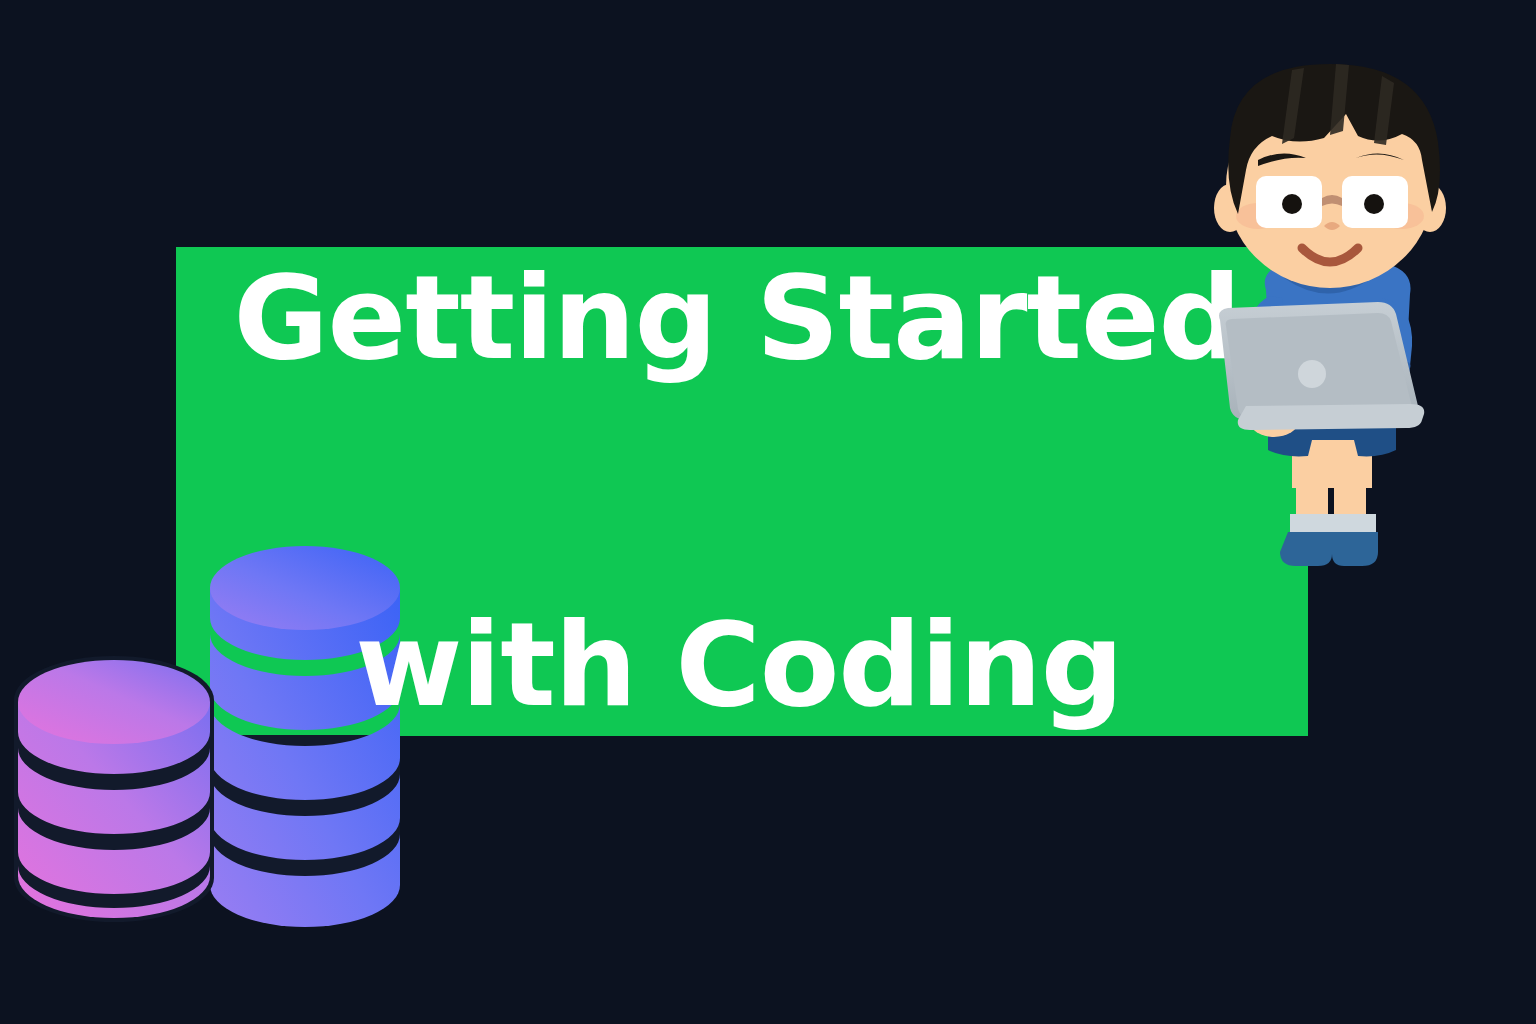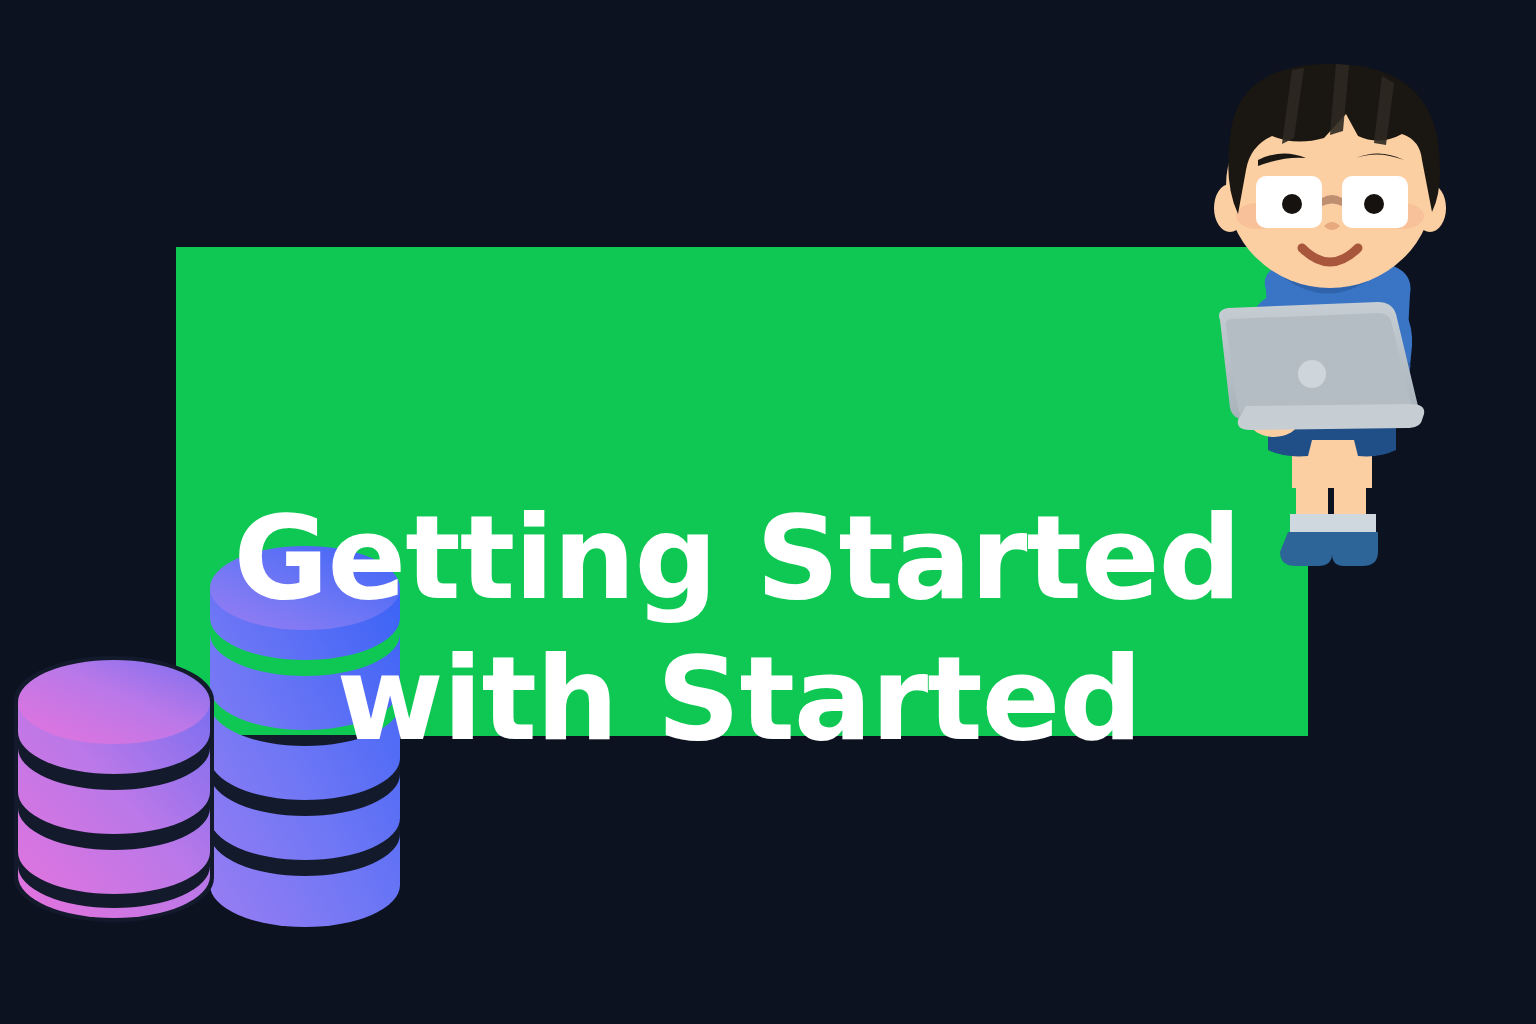--- a/index.html
+++ b/index.html
@@ -34,23 +34,22 @@
   
   .title-wrap {
     position: absolute;
     left: 176px;
     top: 247px;
     width: 1132px;
     height: 489px;
     display: flex;
     flex-direction: column;
     align-items: center;
-    justify-content: flex-end;
+    justify-content: space-between;
     pointer-events: none;
-    margin-top: 34px;
   }
   .title-line {
     color: #ffffff;
     font-family: "DejaVu Sans", sans-serif;
     font-weight: 700;
     font-size: 116px;
     line-height: 1.22;
     letter-spacing: -1px;
     white-space: nowrap;
     text-align: center;
@@ -138,21 +137,21 @@
 
         <path d="M18 192 a96 42 0 0 0 192 0 l0 16 a96 42 0 0 1 -192 0 Z" fill="#121a2b"></path>
         <path d="M18 252 a96 42 0 0 0 192 0 l0 16 a96 42 0 0 1 -192 0 Z" fill="#121a2b"></path>
         <path d="M18 312 a96 42 0 0 0 192 0 l0 14 a96 42 0 0 1 -192 0 Z" fill="#121a2b"></path>
       </g>
     </svg>
   </div>
 
   <div class="title-wrap">
     <div class="title-line line1">Getting Started</div>
-    <div class="title-line line2">with Started</div>
+    <div class="title-line line2">with Coding</div>
   </div>
 
   <div class="person">
     <svg viewBox="0 0 268 520" width="268" height="520" xmlns="http://www.w3.org/2000/svg">
       <defs>
         <linearGradient id="lapG" x1="0" y1="0" x2="0" y2="1">
           <stop offset="0%" stop-color="#c6ced4"></stop>
           <stop offset="100%" stop-color="#a8b2ba"></stop>
         </linearGradient>
       </defs>

